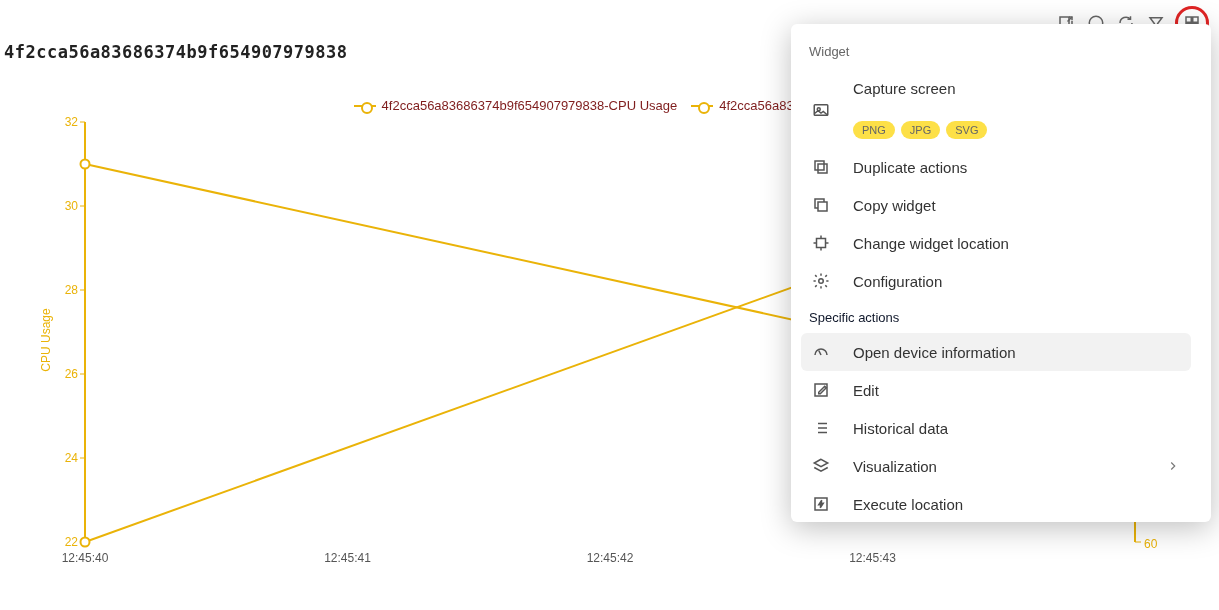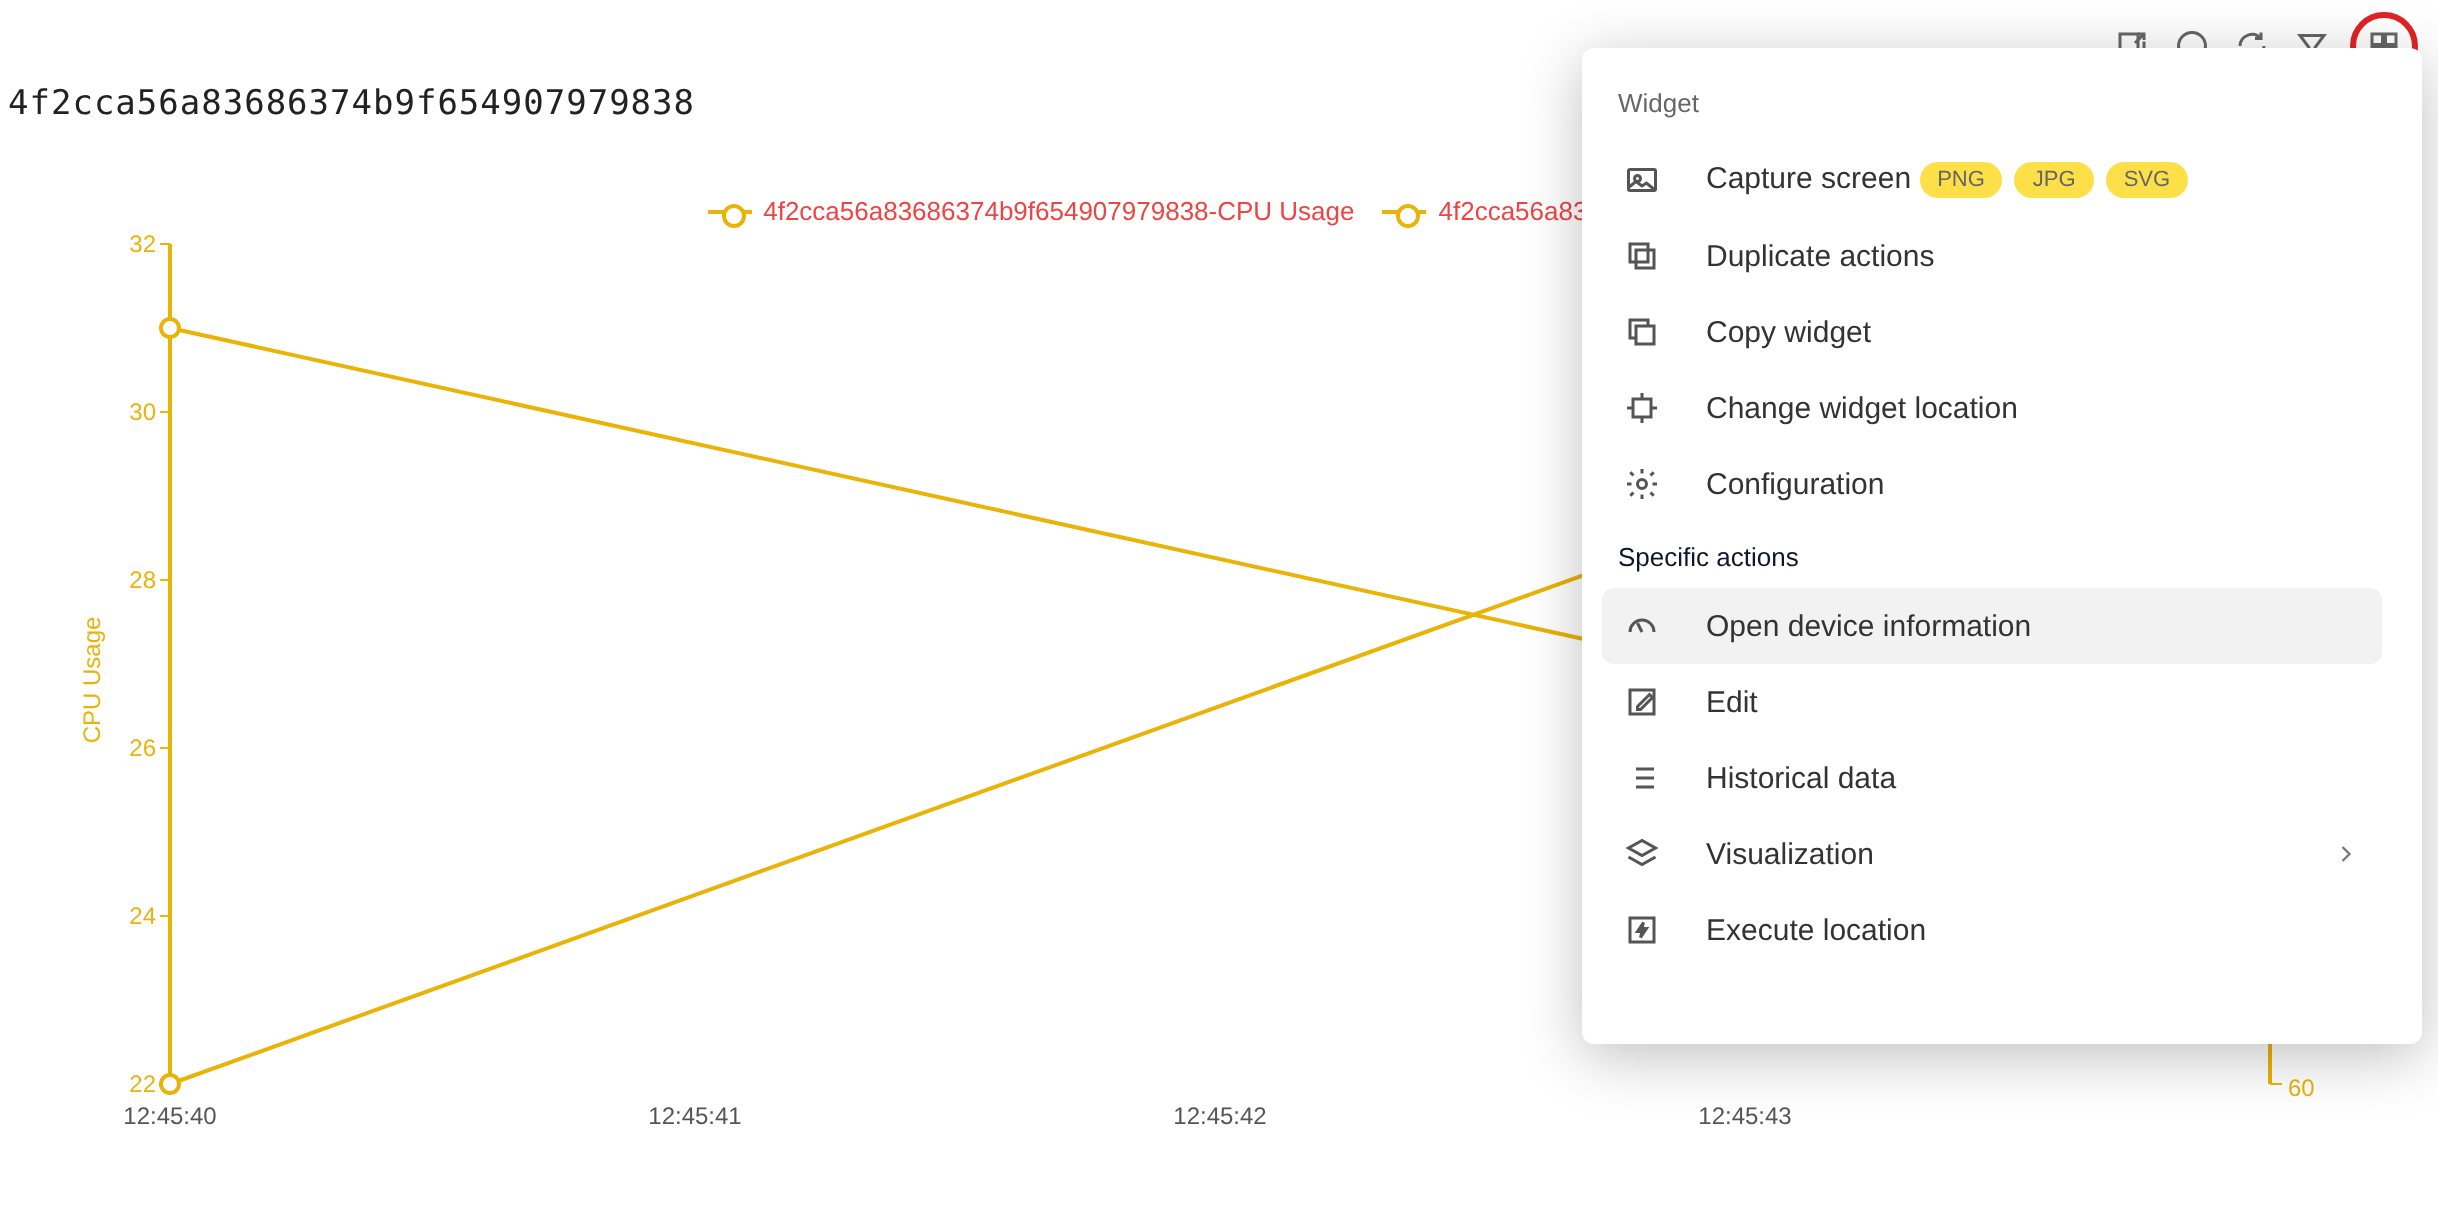--- a/index.html
+++ b/index.html
@@ -1,36 +1,36 @@
 <!DOCTYPE html>
 <html><head>
 <meta charset="utf-8">
 <style>
   html,body{margin:0;padding:0;font-family:"Segoe UI",Arial,sans-serif;background:#fff;color:#222;width:1219px;height:610px;overflow:hidden}
   .root{position:relative;width:1219px;height:610px}
   .toolbar{position:absolute;top:6px;right:10px;display:flex;gap:8px;align-items:center}
   .tbicon{width:22px;height:22px;display:flex;align-items:center;justify-content:center;color:#666}
   .tbicon svg{width:18px;height:18px;stroke:#666;fill:none}
   .circle-red{border:3px solid #e02424;border-radius:50%;padding:2px;width:24px;height:24px}
-  .title{position:absolute;left:4px;top:42px;font-size:17px;letter-spacing:0.5px;font-weight:400;font-family:"Consolas","Menlo",monospace}
+  .title{position:absolute;left:4px;top:42px;font-size:17px;letter-spacing:0.5px;font-weight:700;font-family:"Consolas","Menlo",monospace}
   .chart-wrap{position:absolute;left:0;top:72px;width:1216px;height:530px}
-  .legend{position:absolute;top:26px;left:0;width:100%;display:flex;justify-content:center;gap:14px;font-size:13px;color:#ef4444}
+  .legend{position:absolute;top:26px;left:0;width:100%;display:flex;justify-content:center;gap:14px;font-size:13px;color:#7f1d1d}
   .legend-item{display:flex;align-items:center;gap:6px}
   .lm{width:22px;height:12px;display:inline-block;position:relative}
   .lm::before{content:"";position:absolute;top:5px;left:0;width:22px;height:2px;background:#eab308}
   .lm::after{content:"";position:absolute;left:7px;top:2px;width:8px;height:8px;border:2px solid #eab308;background:#fff;border-radius:50%}
   svg.plot{position:absolute;left:0;top:0}
   .menu{position:absolute;top:24px;right:8px;width:420px;height:498px;background:#fff;border-radius:6px;box-shadow:0 6px 30px rgba(0,0,0,0.25);padding:16px 20px 16px 10px;box-sizing:border-box;z-index:10}
   .menu .hdr{font-size:13px;color:#666;padding:4px 8px 12px 8px}
   .menu .sect{font-size:13px;color:#0f172a;padding:10px 8px 8px 8px}
   .menu .item{display:flex;align-items:center;gap:22px;padding:9px 10px;border-radius:6px;color:#333;font-size:15px;cursor:pointer}
   .menu .item.hl{background:#f2f2f2}
   .menu .item .mi{width:20px;height:20px;display:flex;align-items:center;justify-content:center;color:#555;flex-shrink:0}
   .menu .item .mi svg{width:18px;height:18px;stroke:#555;fill:none}
-  .menu .item .body{flex:1;display:flex;flex-direction:row;gap:4px}
+  .menu .item .body{flex:1;display:flex;flex-direction:column;gap:24px}
   .menu .item .lbl{color:#333}
   .badges{display:flex;gap:6px}
   .badge{background:#fde047;color:#666;font-size:11px;padding:3px 9px;border-radius:10px}
   .chev{width:16px;height:16px;display:flex;align-items:center;justify-content:center;color:#777}
   .chev svg{width:14px;height:14px;stroke:#777;fill:none}
   text.ytick{fill:#eab308;font-size:12px;text-anchor:end}
   text.xtick{fill:#555;font-size:12px;text-anchor:middle}
   text.ylab{fill:#eab308;font-size:12px}
   text.ytick2{fill:#eab308;font-size:12px}
 </style>

